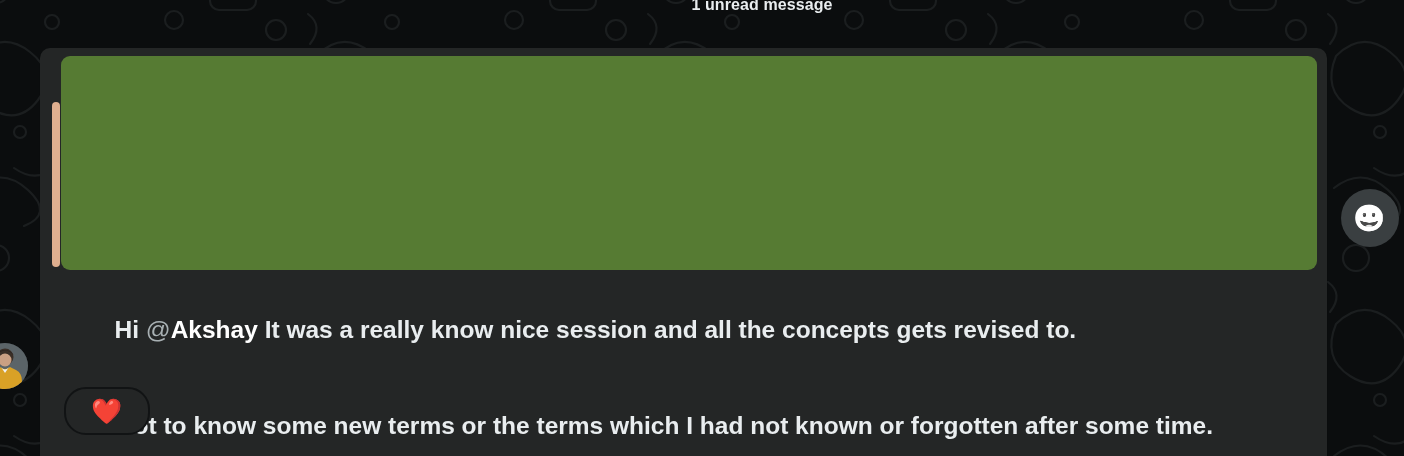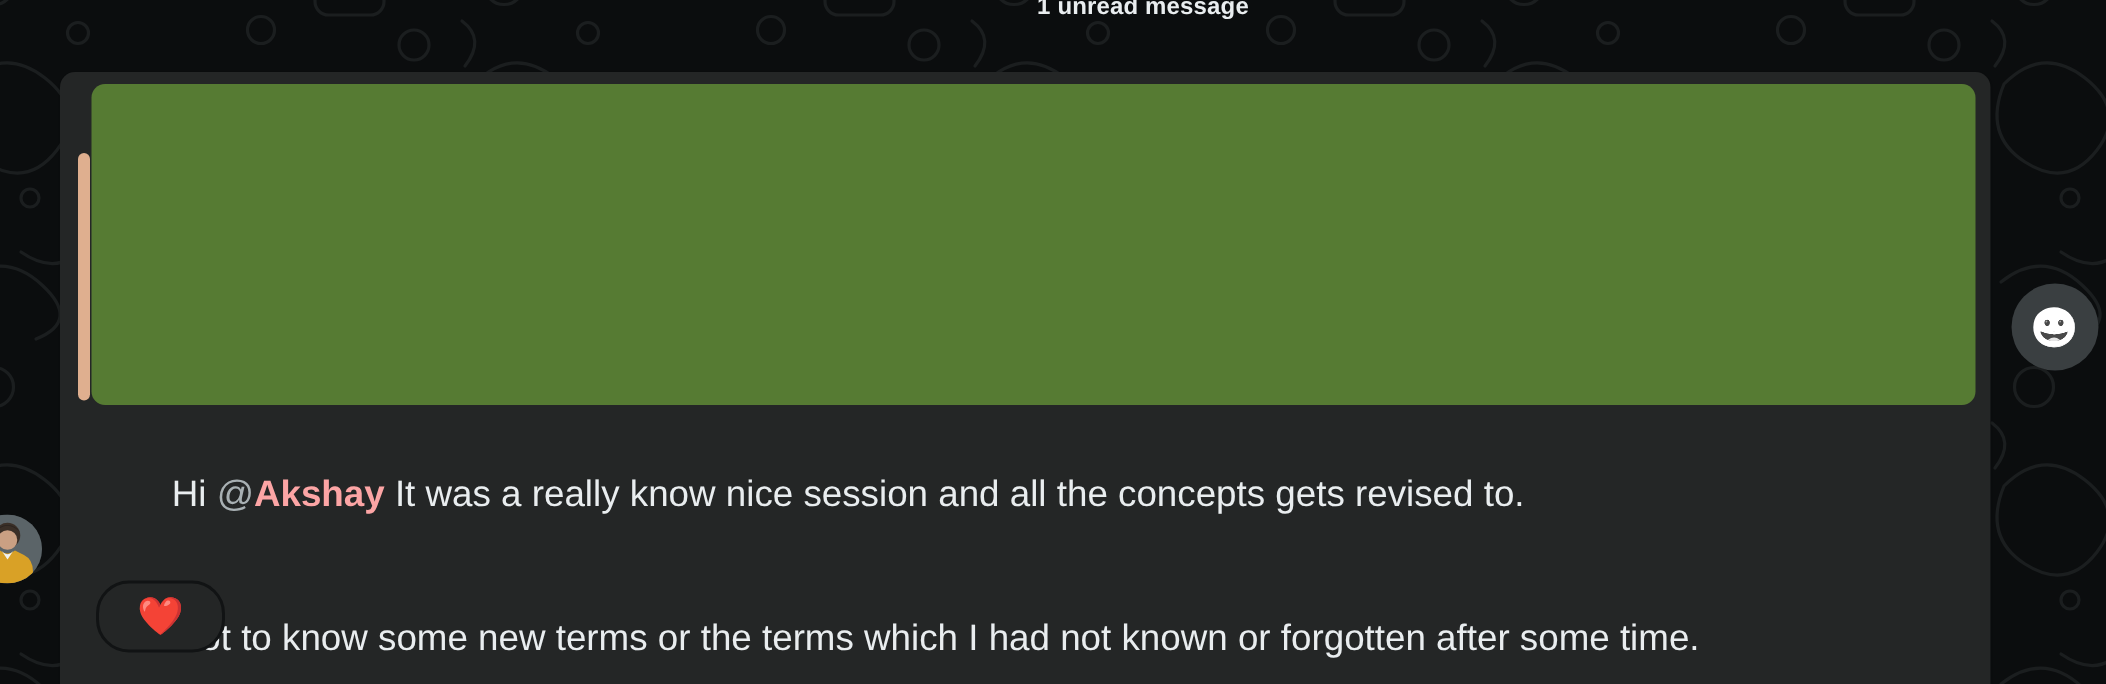--- a/index.html
+++ b/index.html
@@ -135,22 +135,22 @@
   #message-text {
     padding: 12px 14px 6px 20px;
     color: #e9edef;
     font-size: 24.5px;
     line-height: 32px;
     position: relative;
     z-index: 4;
   }
   #message-text .line { white-space: pre; }
   #mention-at { color: #a8b0b3; }
-  #mention-name { color: #fca5a5; font-weight: 700; }
-  .bold-seg { font-weight: 400; }
+  #mention-name { color: #ffffff; font-weight: 700; }
+  .bold-seg { font-weight: 700; }
 
   #message-meta {
     position: relative;
     height: 0px;
     z-index: 4;
   }
 
   
   #reaction-pill {
     position: absolute;

